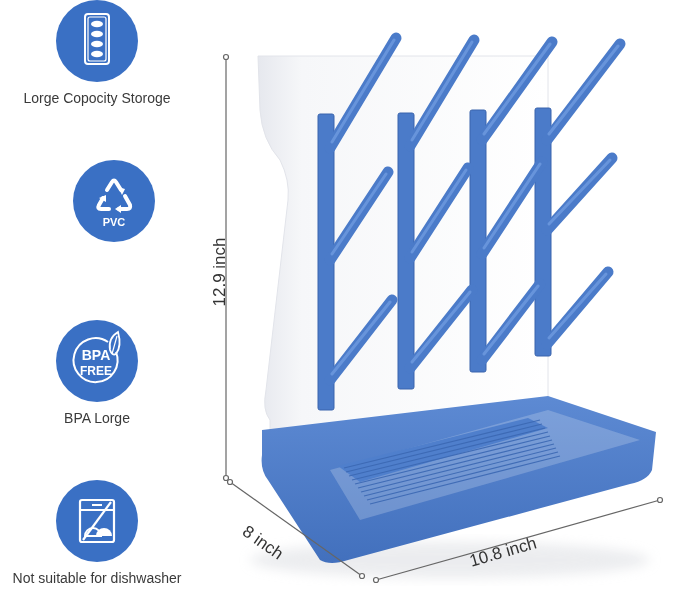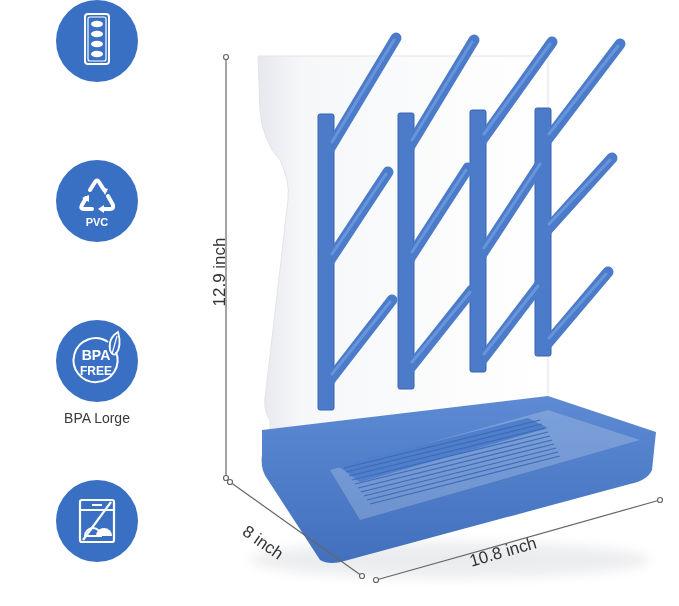--- a/index.html
+++ b/index.html
@@ -18,23 +18,24 @@
   <div class="circle" style="background:#3a70c4;">
     <svg viewBox="0 0 82 82">
       <rect x="29" y="14" width="24" height="50" rx="3" fill="none" stroke="#fff" stroke-width="2"></rect>
       <rect x="32" y="17" width="18" height="44" rx="2" fill="none" stroke="#fff" stroke-width="1.2"></rect>
       <ellipse cx="41" cy="24" rx="6" ry="3.2" fill="#fff"></ellipse>
       <ellipse cx="41" cy="34" rx="6" ry="3.2" fill="#fff"></ellipse>
       <ellipse cx="41" cy="44" rx="6" ry="3.2" fill="#fff"></ellipse>
       <ellipse cx="41" cy="54" rx="6" ry="3.2" fill="#fff"></ellipse>
     </svg>
   </div>
+  <div class="label">Lorge Copocity Storoge</div>
 </div>
 
-<div class="feature" style="top:160px;">
+<div class="feature" style="top:160px;padding-left:17px;">
   <div class="circle" style="background:#3a70c4;">
     <svg viewBox="0 0 82 82">
       <g fill="none" stroke="#fff" stroke-width="4" stroke-linecap="round" stroke-linejoin="round">
         <path d="M34 30 L39 22 Q41 19 43 22 L48 30"></path>
         <path d="M52 36 L57 45 Q58 49 54 49 L46 49"></path>
         <path d="M36 49 L28 49 Q24 49 26 45 L30 38"></path>
       </g>
       <g fill="#fff">
         <polygon points="45,27 52,29 49,35"></polygon>
         <polygon points="48,45 48,53 42,49"></polygon>
@@ -62,20 +63,21 @@
   <div class="circle" style="background:#3a70c4;">
     <svg viewBox="0 0 82 82">
       <rect x="24" y="20" width="34" height="42" rx="2" fill="none" stroke="#fff" stroke-width="2.2"></rect>
       <line x1="24" y1="30" x2="58" y2="30" stroke="#fff" stroke-width="2"></line>
       <line x1="36" y1="25" x2="46" y2="25" stroke="#fff" stroke-width="2"></line>
       <path d="M29 56 A8 8 0 0 1 45 56 Z" fill="none" stroke="#fff" stroke-width="2"></path>
       <path d="M40 56 A8 8 0 0 1 56 56 Z" fill="#fff"></path>
       <line x1="55" y1="22" x2="27" y2="60" stroke="#fff" stroke-width="2.2"></line>
     </svg>
   </div>
+  <div class="label">Not suitable for dishwasher</div>
 </div>
 
 <svg class="product" viewBox="0 0 679 606">
   <defs>
     <linearGradient id="wall" x1="0" x2="1">
       <stop offset="0" stop-color="#e6e8ee"></stop>
       <stop offset="0.15" stop-color="#f6f7f9"></stop>
       <stop offset="1" stop-color="#ffffff"></stop>
     </linearGradient>
     <linearGradient id="tray" x1="0" y1="0" x2="0" y2="1">

